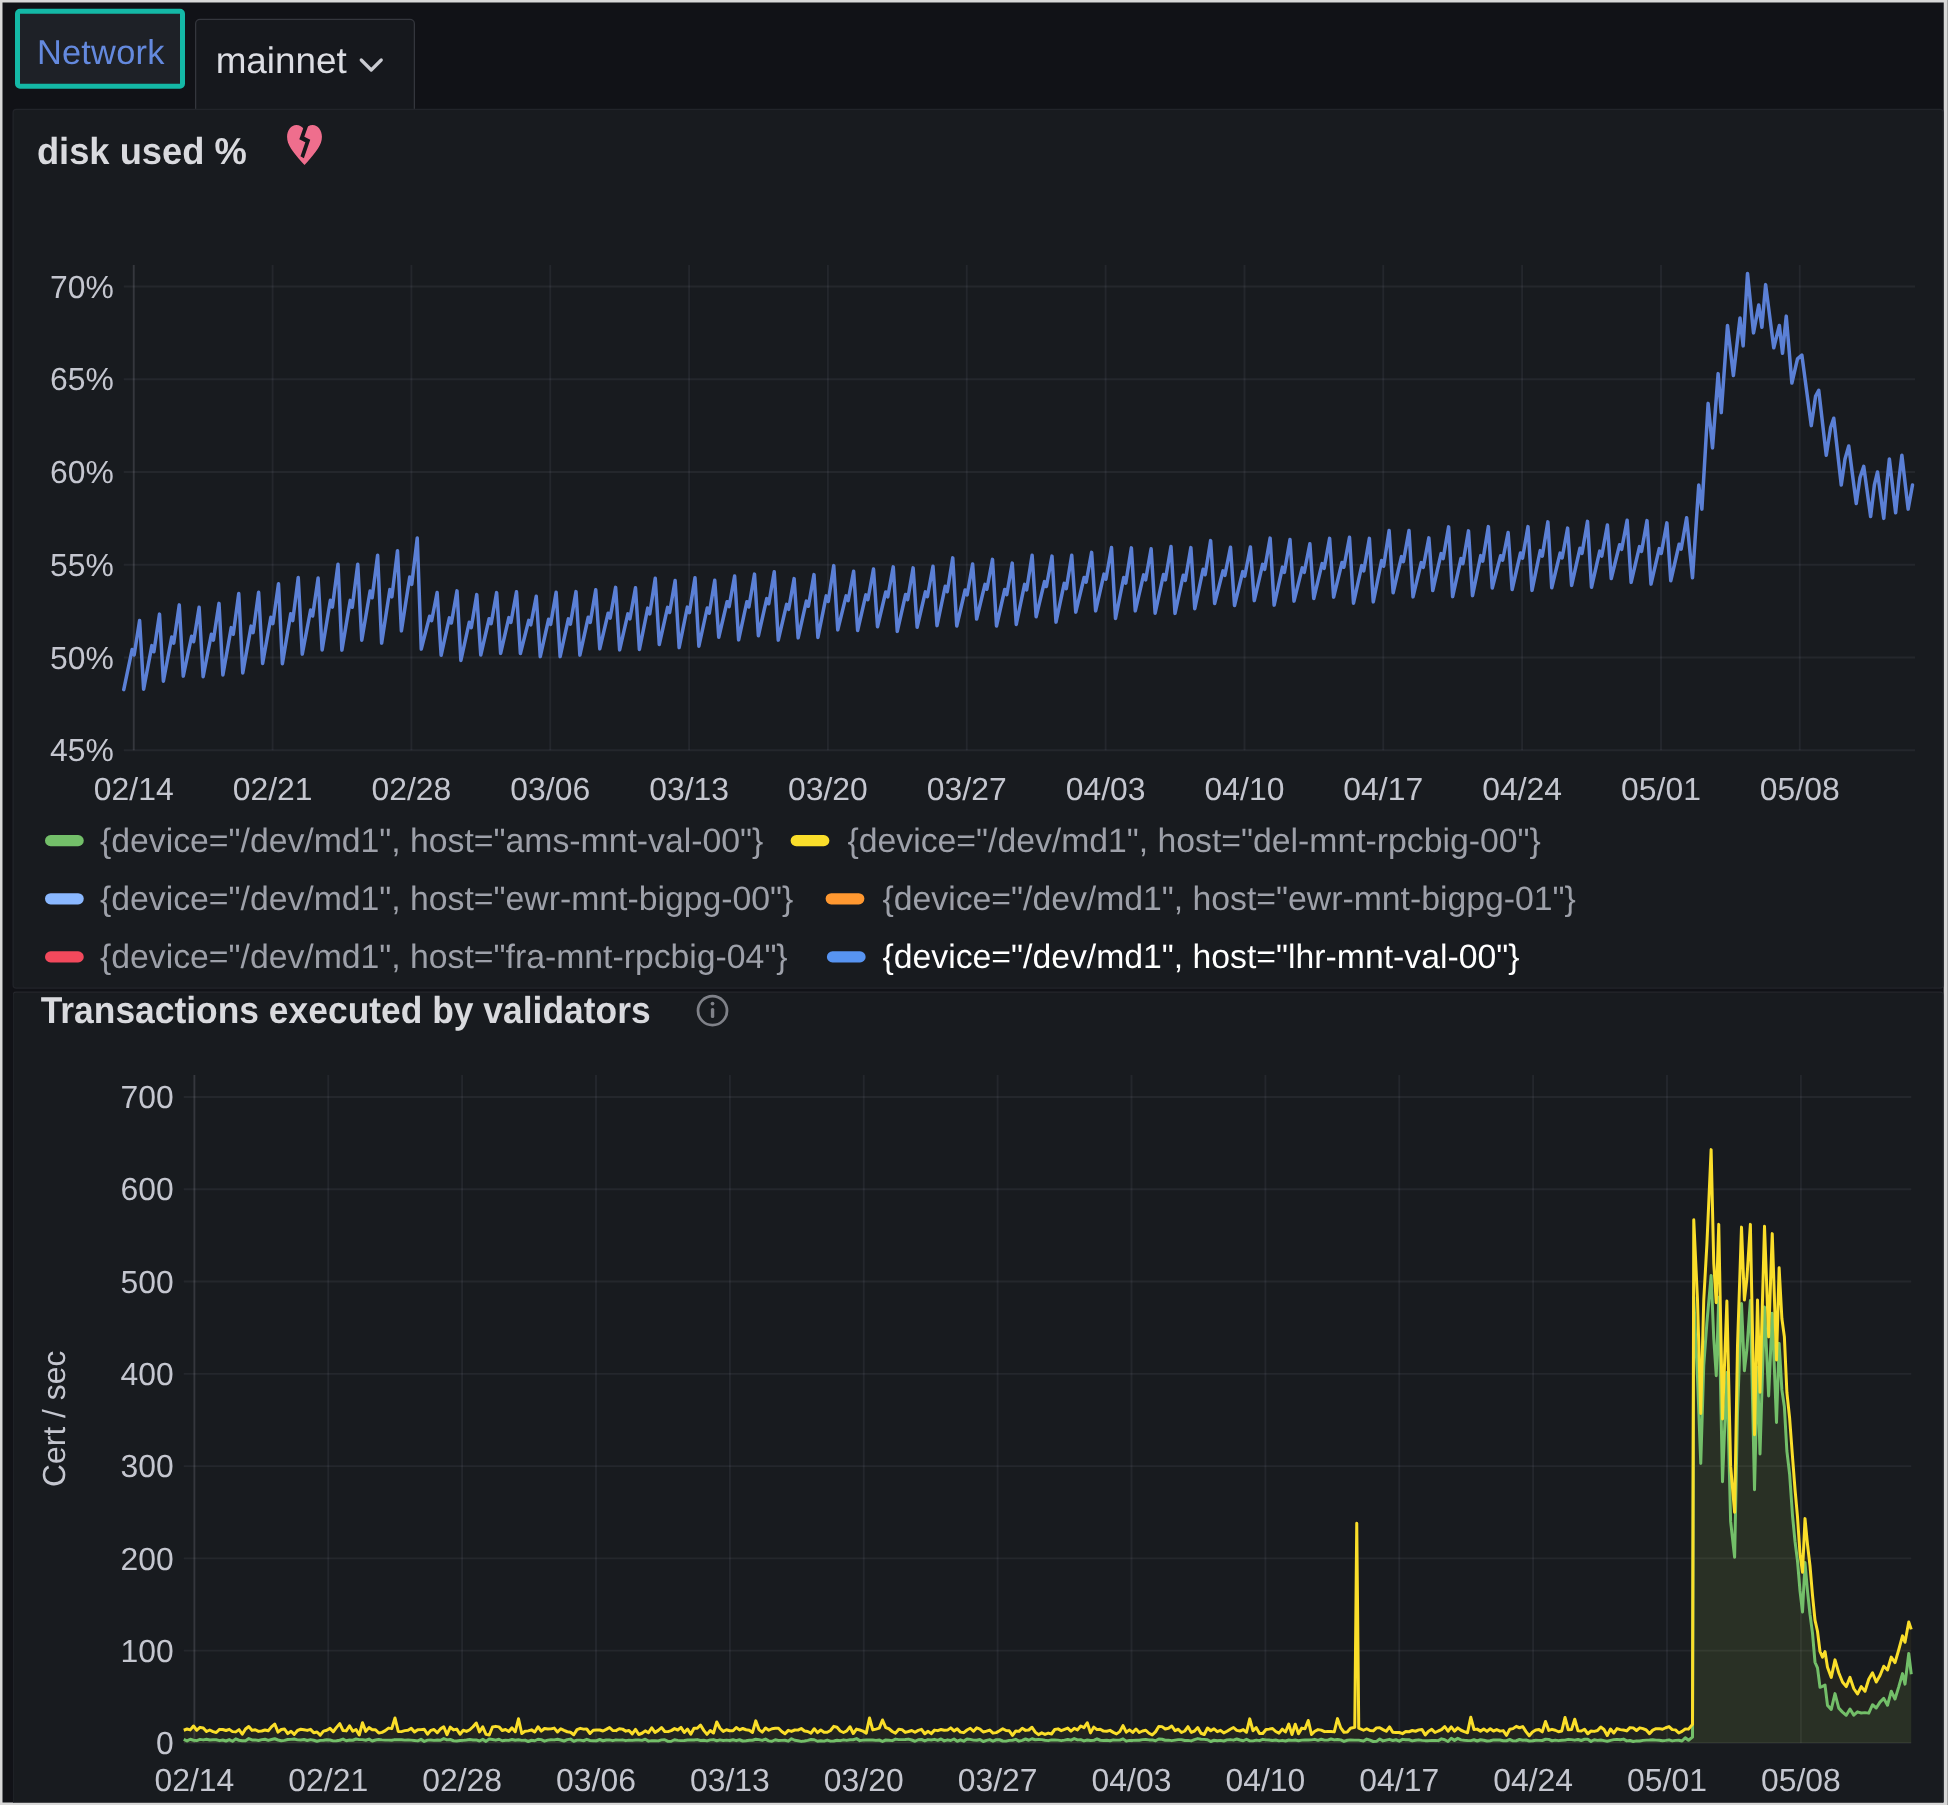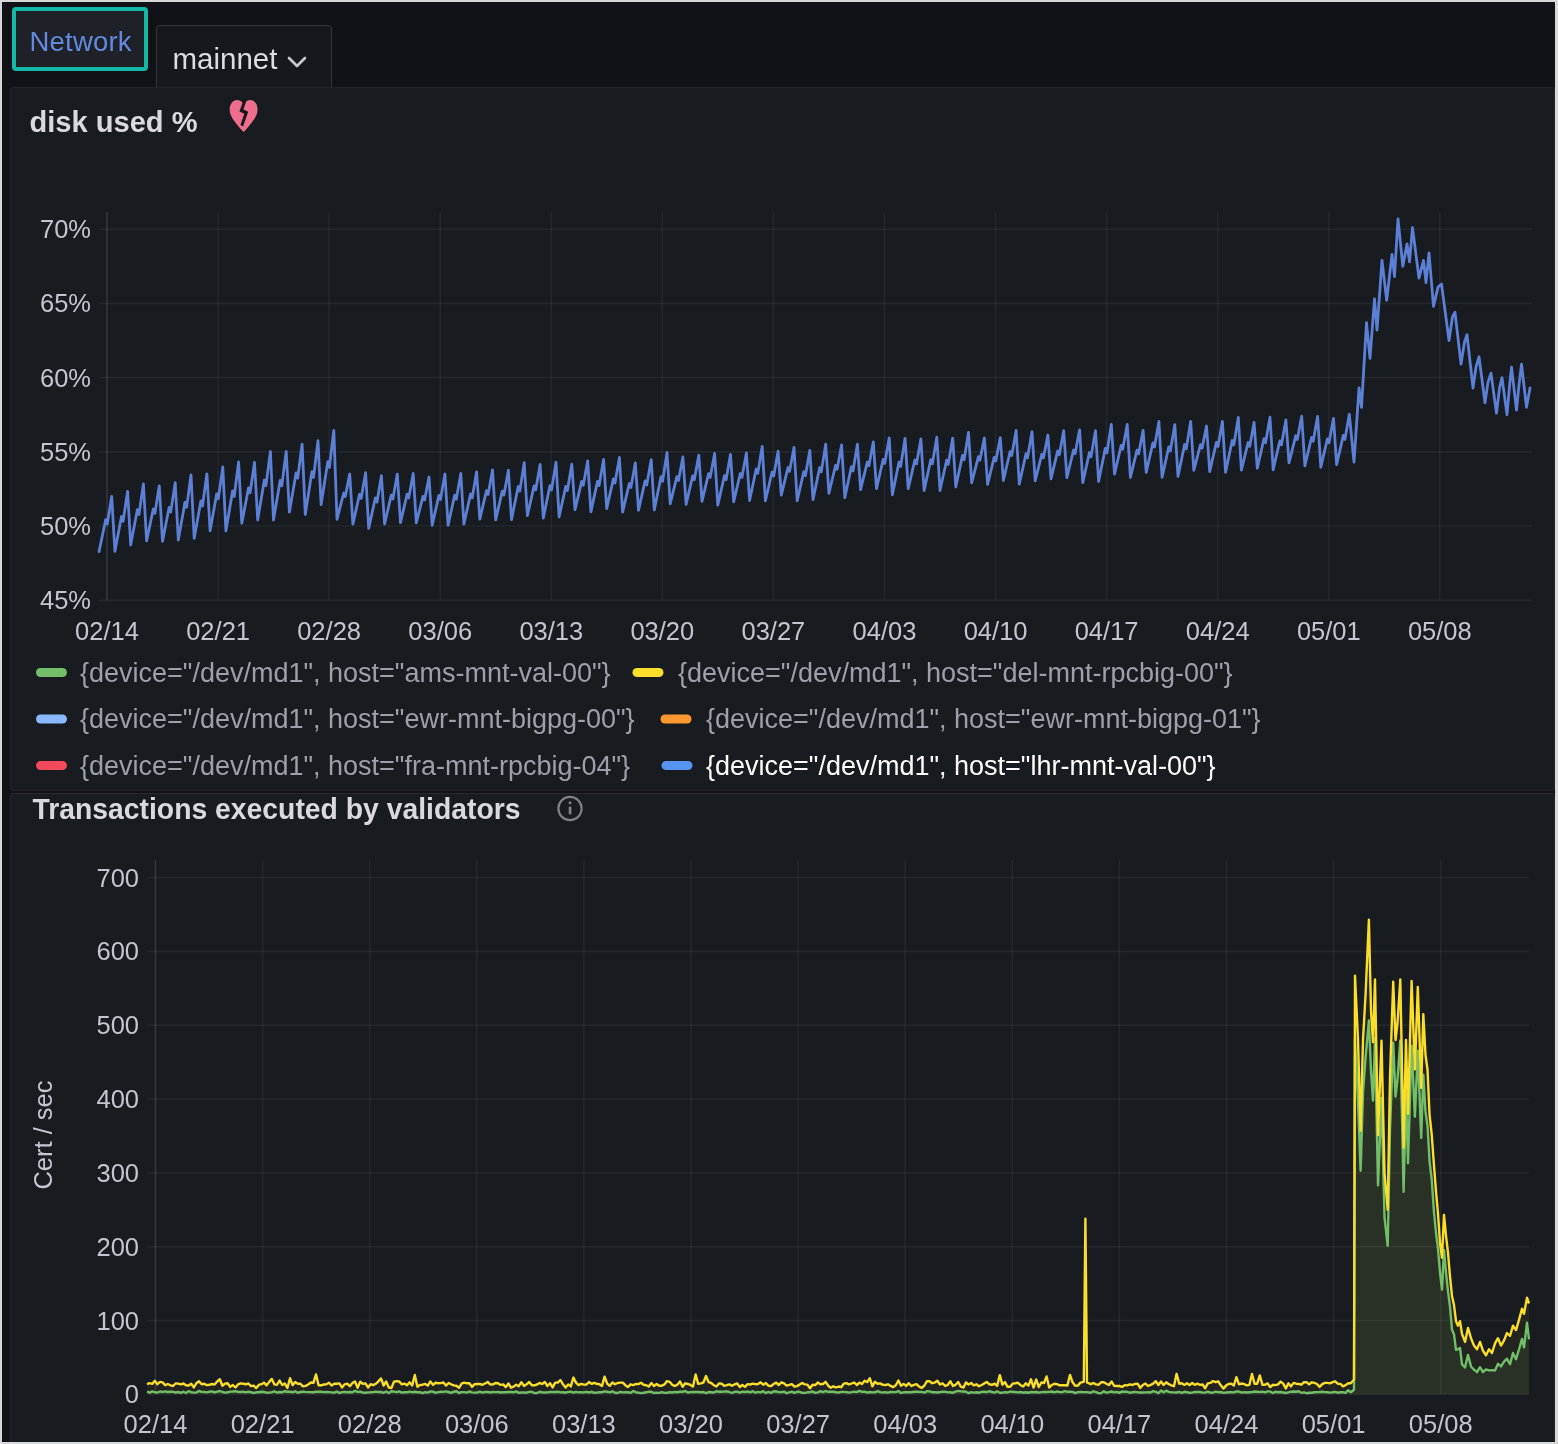--- a/index.html
+++ b/index.html
@@ -1,21 +1,21 @@
 <!DOCTYPE html>
 <html><head><meta charset="utf-8"><style>
 * { margin:0; padding:0; box-sizing:border-box; }
 html,body { width:1558px; height:1444px; background:#d8d8d8; font-family:"Liberation Sans", sans-serif; }
 #page { position:absolute; left:2px; top:2px; width:1553px; height:1440px; background:#111217; overflow:hidden; }
 .panel { position:absolute; left:8px; width:1545px; background:#181b1f; border:1px solid #22242a; border-radius:3px; }
 #p1 { top:85px; height:704px; }
 #p2 { top:791px; height:651px; border-top-color:#2a2b31; }
 #nbox { position:absolute; left:10px; top:5px; width:136px; height:64px; background:#1e2127; border:4px solid #14b8a6; border-radius:4px; }
 #nbox span { position:absolute; left:13.5px; top:15px; font-size:27.5px; color:#6489de; font-weight:500; letter-spacing:0.2px; }
-#mbox { position:absolute; left:154px; top:23px; width:176px; height:81px; background:#16181d; border:1px solid #34363d; border-radius:4px;text-align:right; }
+#mbox { position:absolute; left:154px; top:13px; width:176px; height:81px; background:#16181d; border:1px solid #34363d; border-radius:4px;text-align:right; }
 #mbox span { position:absolute; left:15.5px; top:16px; font-size:29.5px; color:#dcdde3; }
 svg { position:absolute; left:0; top:0; }
 .g { stroke:rgba(204,204,220,0.07); stroke-width:1.5; }
 .ga { stroke:rgba(204,204,220,0.16); stroke-width:1.5; }
 .t { fill:#c4c6cf; font-size:25.5px; }
 .lt { fill:#9da0a9; font-size:27px; }
 .ltw { fill:#ffffff; font-size:27px; }
 .title { fill:#d9dade; font-size:30px; font-weight:700; }
 </style></head>
 <body>

